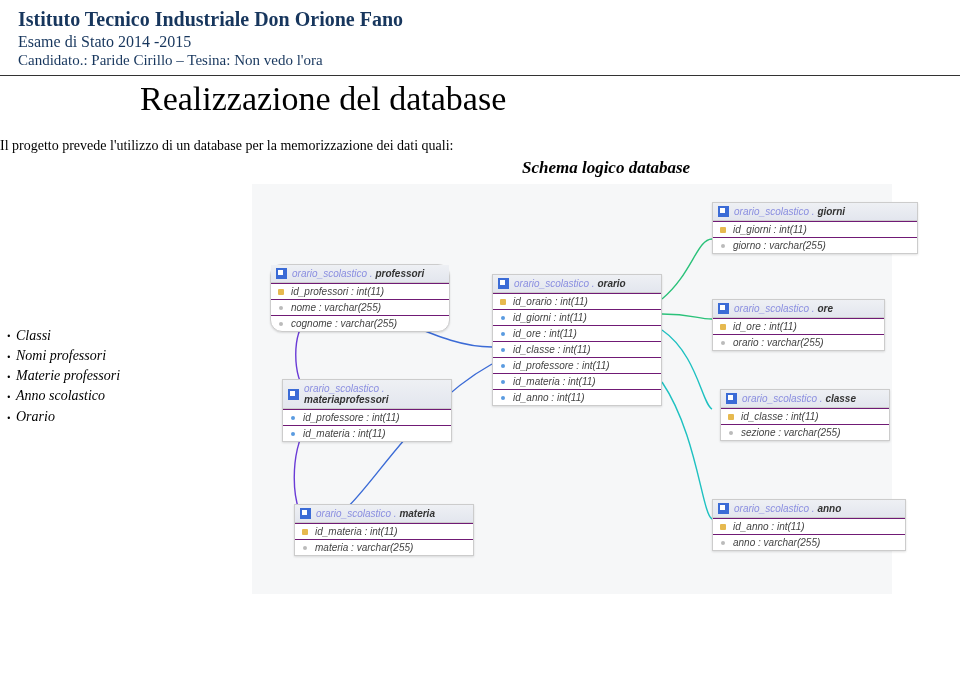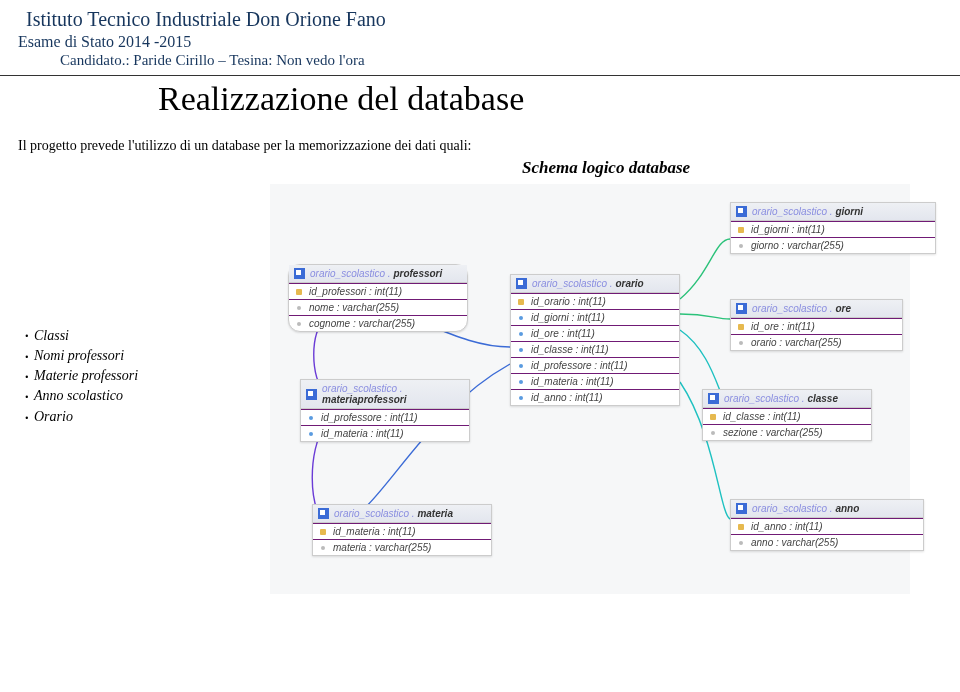--- a/index.html
+++ b/index.html
@@ -10,37 +10,35 @@
     font-family: Georgia, 'Times New Roman', serif;
     color: #000;
     position: relative;
   }
   .header {
     padding: 8px 18px 6px 18px;
     border-bottom: 1px solid #333;
   }
   .header-title {
     font-size: 20px;
-    font-weight: normal;
+    font-weight: bold;
     color: #17365d;
-    margin-left: 8px;
   }
   .header-sub1 {
     font-size: 16px;
     color: #17365d;
     margin-top: 2px;
   }
   .header-sub2 {
     font-size: 15px;
     color: #17365d;
     margin-top: 1px;
-    margin-left: 42px;
   }
   .main {
-    padding: 0 18px;
+    padding: 0 0;
   }
   .main-title {
     font-size: 34px;
     font-weight: normal;
     text-align: left;
     margin: 4px 0 18px 140px;
     font-family: Georgia, serif;
   }
   .body-text {
     font-size: 14px;
@@ -298,21 +296,21 @@
           <div class="tbl-row">
               <span class="key fk"></span>
               <span class="col-name">id_professore : int(11)</span>
             </div>
           <div class="tbl-row">
               <span class="key fk"></span>
               <span class="col-name">id_materia : int(11)</span>
             </div>
         </div>
 
-        <div class="tbl" style="left:432px; top:205px; width:142px;">
+        <div class="tbl" style="left:468px; top:205px; width:142px;">
           <div class="tbl-head">
             <span class="ic"></span>
             <span><span class="schema">orario_scolastico .</span> <span class="name">classe</span></span>
           </div>
           <div class="tbl-row">
               <span class="key pk"></span>
               <span class="col-name">id_classe : int(11)</span>
             </div>
           <div class="tbl-row">
               <span class="key col"></span>

